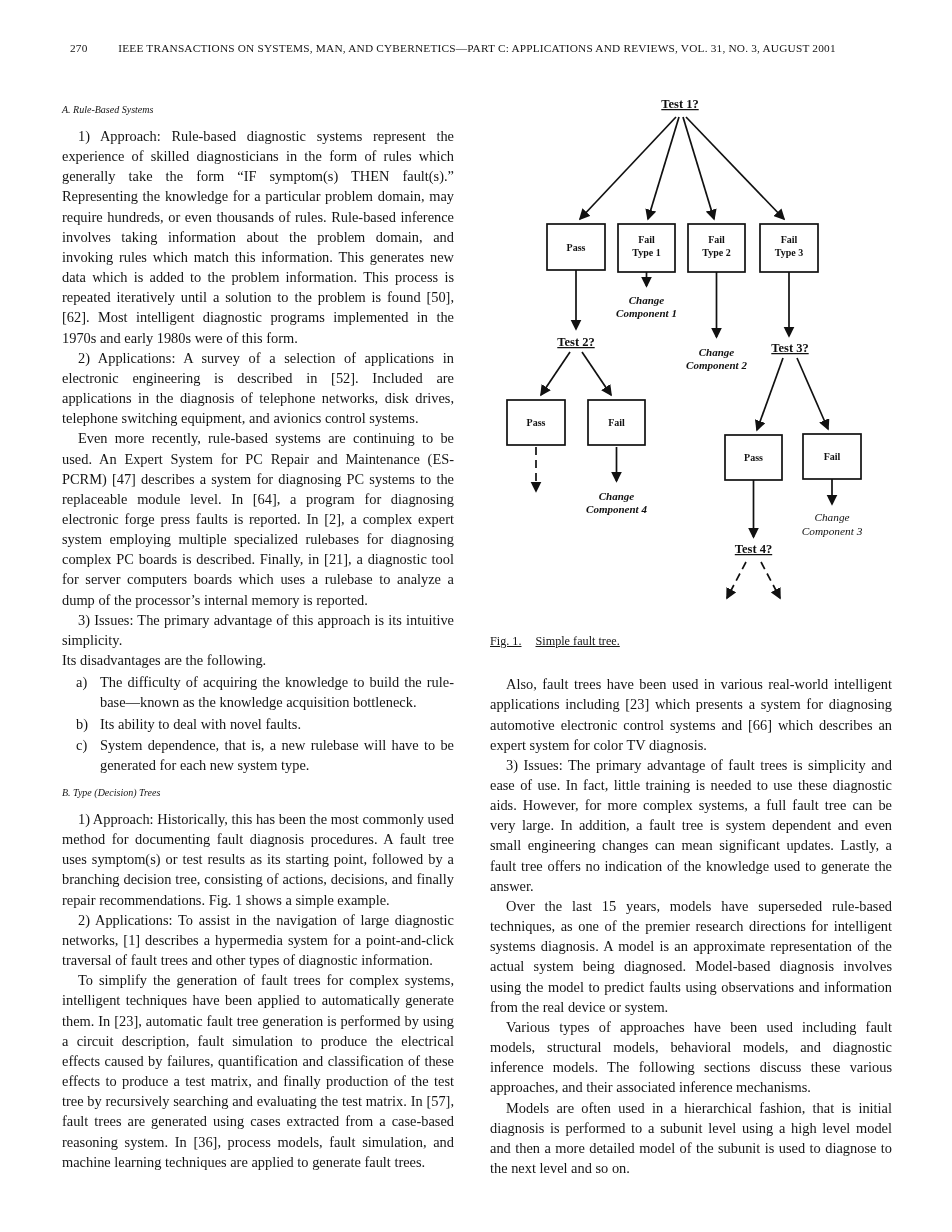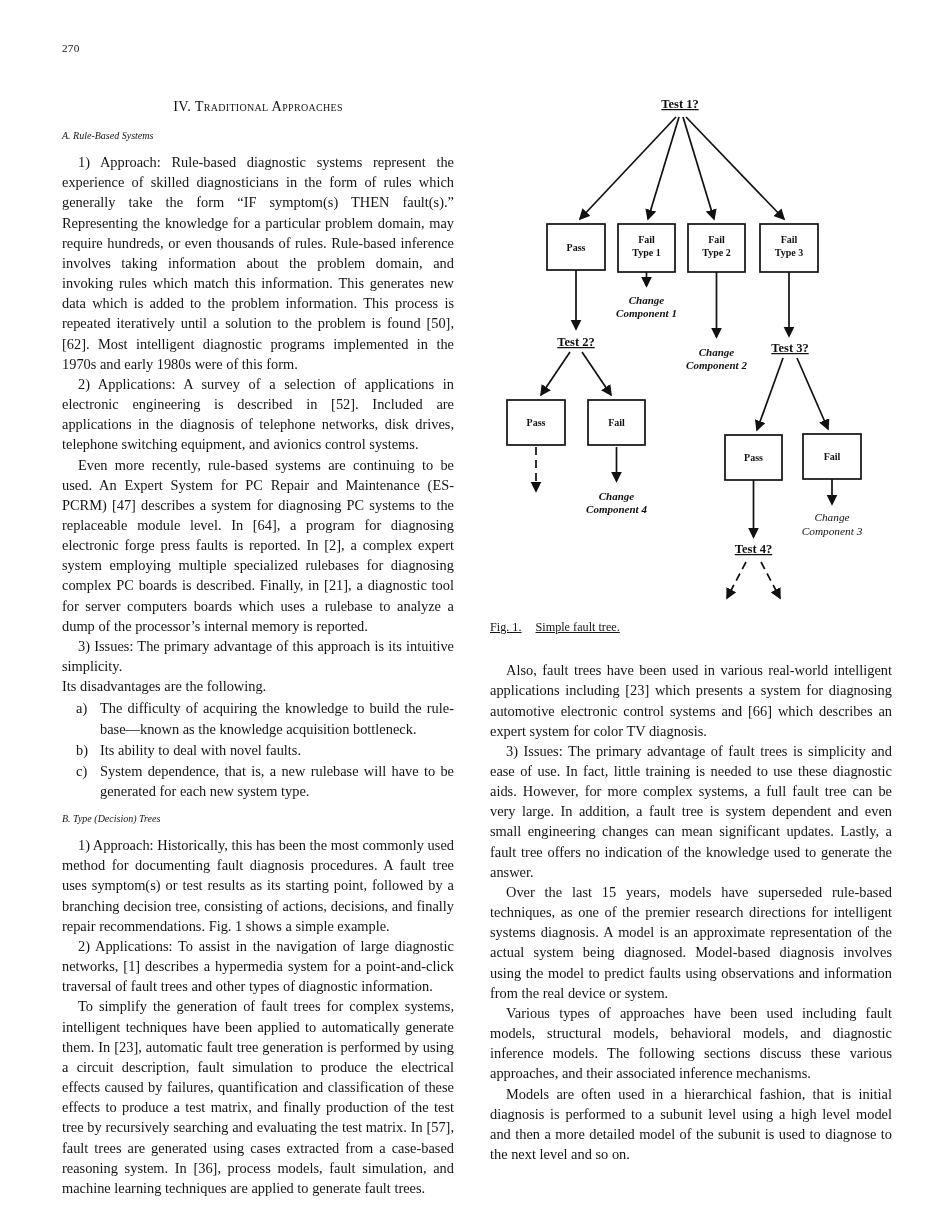--- a/index.html
+++ b/index.html
@@ -3,21 +3,21 @@
 <meta charset="utf-8">
 <style>
   html,body{margin:0;padding:0;background:#e9e9e9;}
   .page{
     width:952px;height:1232px;margin:0 auto;background:#ffffff;color:#141414;
     font-family:"Liberation Serif", serif;position:relative;overflow:hidden;
     box-sizing:border-box;padding:42px 60px 0 62px;
   }
   
   .running-head{position:relative;height:16px;font-size:11.3px;letter-spacing:.2px;}
-  .running-head .pageno{position:absolute;left:0;top:0;}
+  .running-head .pageno{position:absolute;left:8px;top:0;}
   .running-head .journal{display:block;text-align:center;}
   
   .cols{display:flex;margin-top:34px;}
   .col{text-align:justify;font-size:14.4px;line-height:1.40;}
   .col.left{width:392px;}
   .colgap{width:36px;flex:0 0 36px;}
   .col.right{width:402px;}
   p{margin:0;}
   p.indent{text-indent:16px;}
   .lead{}
@@ -26,41 +26,41 @@
     margin:4px 0 13px 0;letter-spacing:.3px;
   }
   h2.sec.v{margin-top:18px;margin-bottom:13px;}
   h3.sub{font-size:10px;font-style:italic;font-weight:normal;margin:11px 0 9px 0;text-align:left;}
   .list-block{margin:2px 0 2px 14px;}
   .list-item{display:flex;margin:0 0 1px 0;}
   .li-marker{flex:0 0 24px;}
   .li-text{flex:1;}
   
   figure{margin:0 0 24px 0;padding:0;text-decoration:underline;}
-  figcaption{font-size:12.2px;text-align:left;margin-top:2px;}
+  figcaption{font-size:12.2px;text-align:left;margin-top:16px;}
   figcaption .cap-text{margin-left:14px;}
   svg text{font-family:"Liberation Serif", serif;fill:#111;}
   .boxlabel{font-size:10px;font-weight:bold;text-anchor:middle;}
   .testlabel{font-size:12.5px;font-weight:bold;text-anchor:middle;text-decoration:underline;}
   .changelabel{font-size:11px;font-weight:bold;font-style:italic;text-anchor:middle;}
   .changelabel.plain{font-weight:normal;font-size:11.3px;}
 </style>
 </head>
 <body>
 
 <div class="page">
 
   <header class="running-head">
     <span class="pageno">270</span>
+    <span class="journal">IEEE TRANSACTIONS ON SYSTEMS, MAN, AND CYBERNETICS—PART C: APPLICATIONS AND REVIEWS, VOL. 31, NO. 3, AUGUST 2001</span>
   </header>
 
   <div class="cols">
 
     <div class="col left">
-      <h2 class="sec">IV. Traditional Approaches</h2>
 
       <h3 class="sub">A. Rule-Based Systems</h3>
 
       <p class="indent"><span class="lead">1) Approach:</span> <span>Rule-based diagnostic systems represent the experience of skilled diagnosticians in the form of rules which generally take the form “IF symptom(s) THEN fault(s).” Representing the knowledge for a particular problem domain, may require hundreds, or even thousands of rules. Rule-based inference involves taking information about the problem domain, and invoking rules which match this information. This generates new data which is added to the problem information. This process is repeated iteratively until a solution to the problem is found [50], [62]. Most intelligent diagnostic programs implemented in the 1970s and early 1980s were of this form.</span></p>
 
       <p class="indent"><span class="lead">2) Applications:</span> <span>A survey of a selection of applications in electronic engineering is described in [52]. Included are applications in the diagnosis of telephone networks, disk drives, telephone switching equipment, and avionics control systems.</span></p>
 
       <p class="indent"><span>Even more recently, rule-based systems are continuing to be used. An Expert System for PC Repair and Maintenance (ES-PCRM) [47] describes a system for diagnosing PC systems to the replaceable module level. In [64], a program for diagnosing electronic forge press faults is reported. In [2], a complex expert system employing multiple specialized rulebases for diagnosing complex PC boards is described. Finally, in [21], a diagnostic tool for server computers boards which uses a rulebase to analyze a dump of the processor’s internal memory is reported.</span></p>
 
       <p class="indent"><span class="lead">3) Issues:</span> <span>The primary advantage of this approach is its intuitive simplicity.</span></p>

